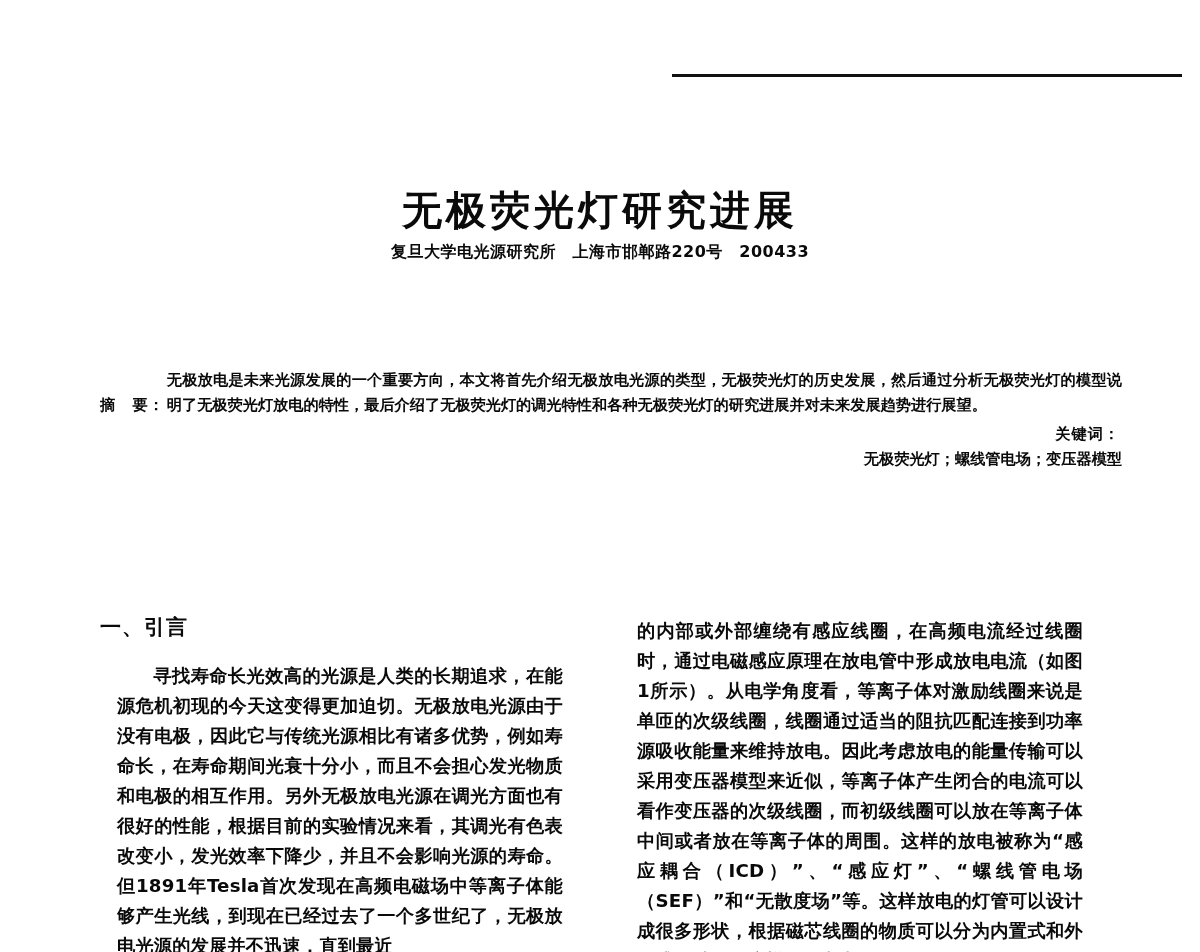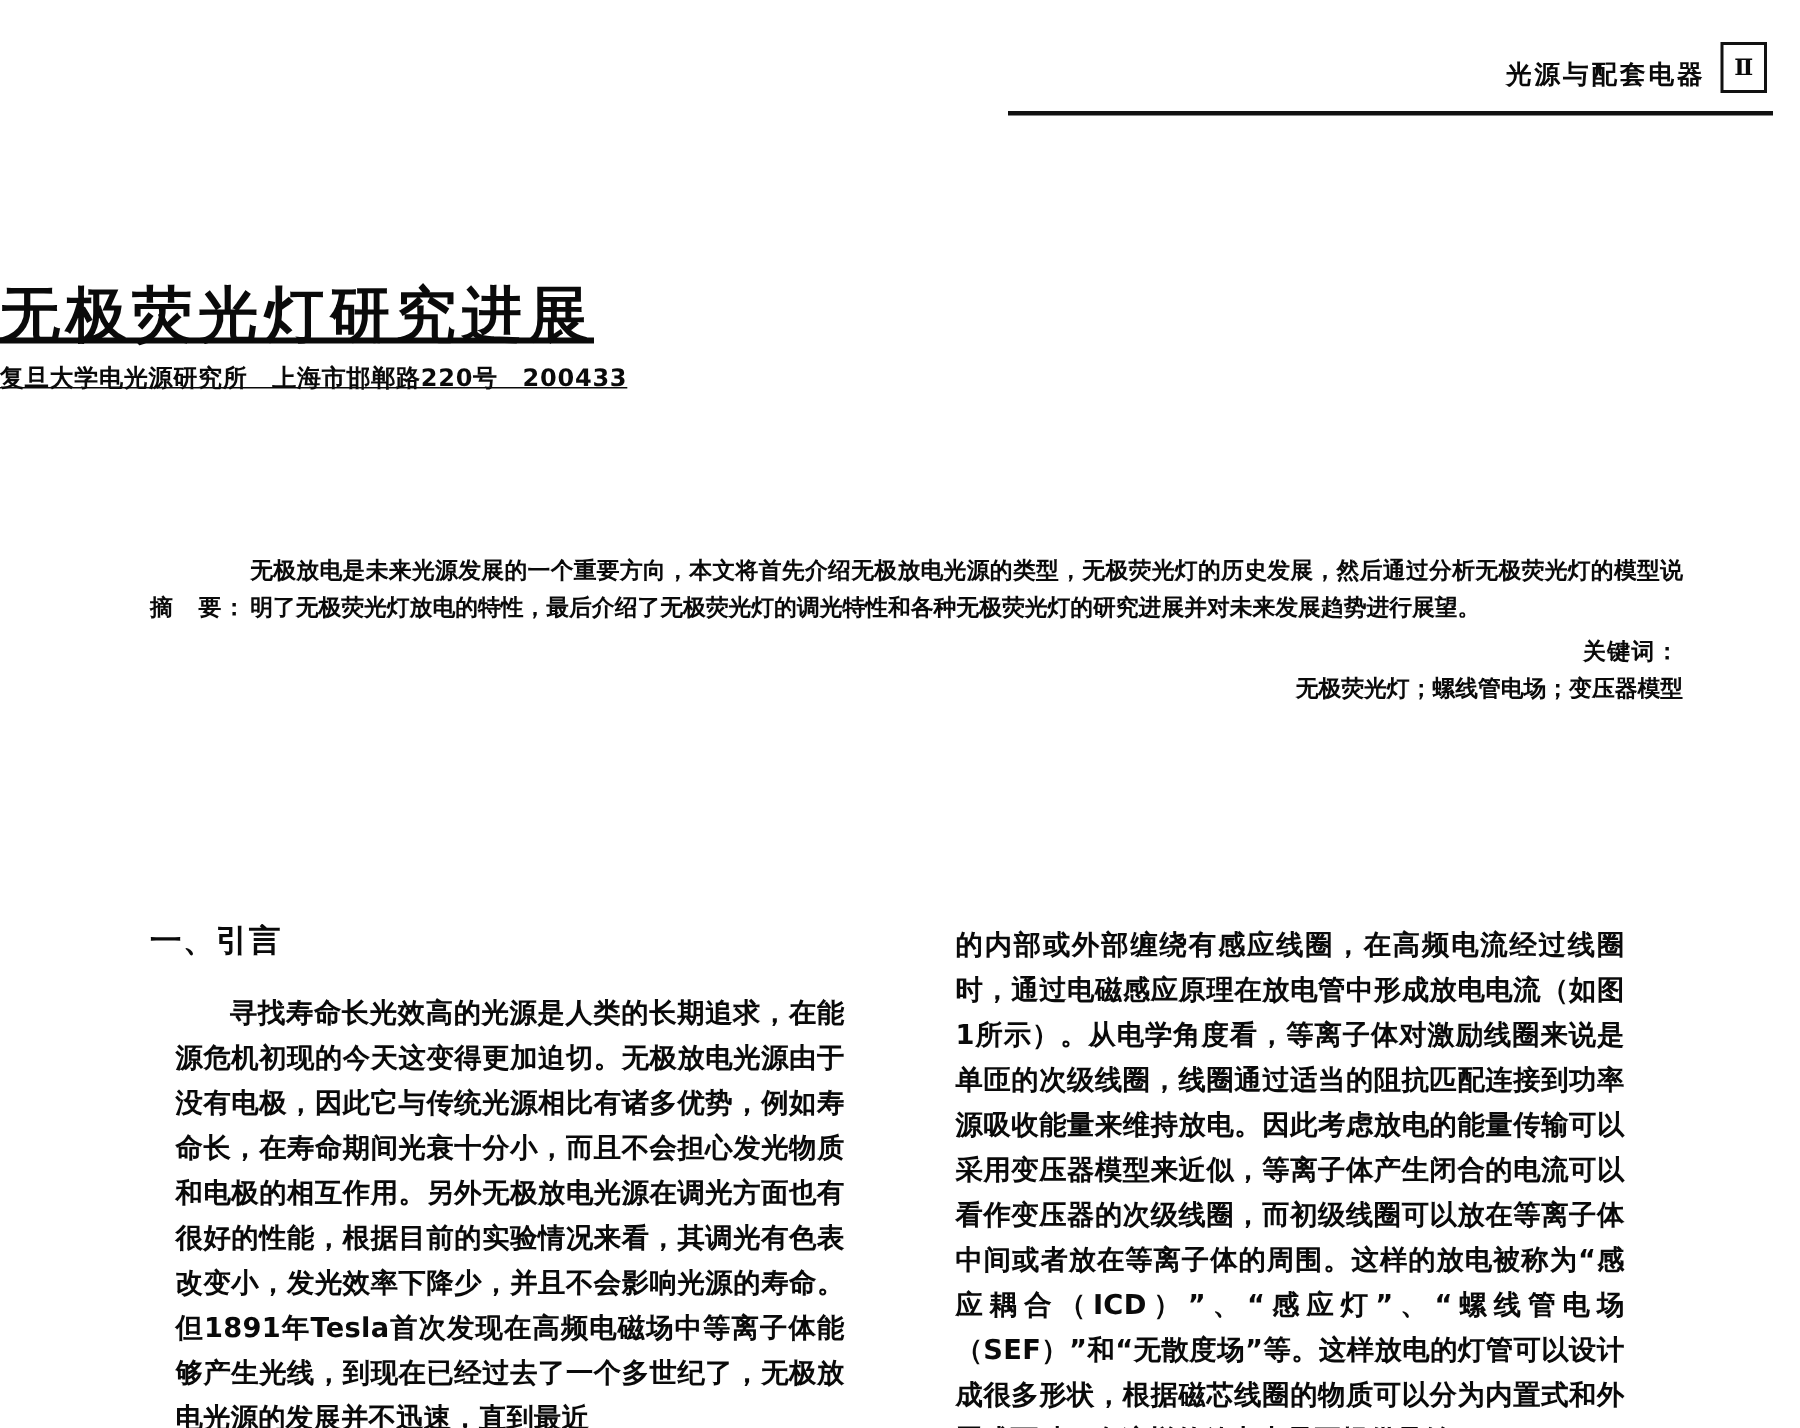--- a/index.html
+++ b/index.html
@@ -68,22 +68,21 @@
     line-height: 1;
     margin-bottom: 2px;
   }
 
   
   .title-block {
     position: absolute;
     top: 186px;
     left: 0;
     right: 0;
-    text-align: left;
-    text-decoration: underline;
+    text-align: center;
   }
   .doc-title {
     font-family: "DejaVu Sans", "Liberation Sans", sans-serif;
     font-weight: bold;
     font-size: 40px;
     letter-spacing: 4px;
     line-height: 1.2;
     margin: 0;
   }
   .authors {
@@ -177,24 +176,20 @@
     margin-top: 0;
   }
 </style>
 </head>
 <body>
 
 <div class="page">
 
   <div class="header">
     <div class="header-rule"></div>
-    <div class="header-inner">
-      <div class="header-title">光源与配套电器</div>
-      <div class="page-number-box">Ⅱ</div>
-    </div>
   </div>
 
   <div class="title-block">
     <h1 class="doc-title">无极荧光灯研究进展</h1>
     <div class="affiliation">复旦大学电光源研究所　上海市邯郸路220号　200433</div>
   </div>
 
   <div class="abstract-block">
     <div class="abs-row">
       <div class="abs-label spaced">摘　要：</div>

